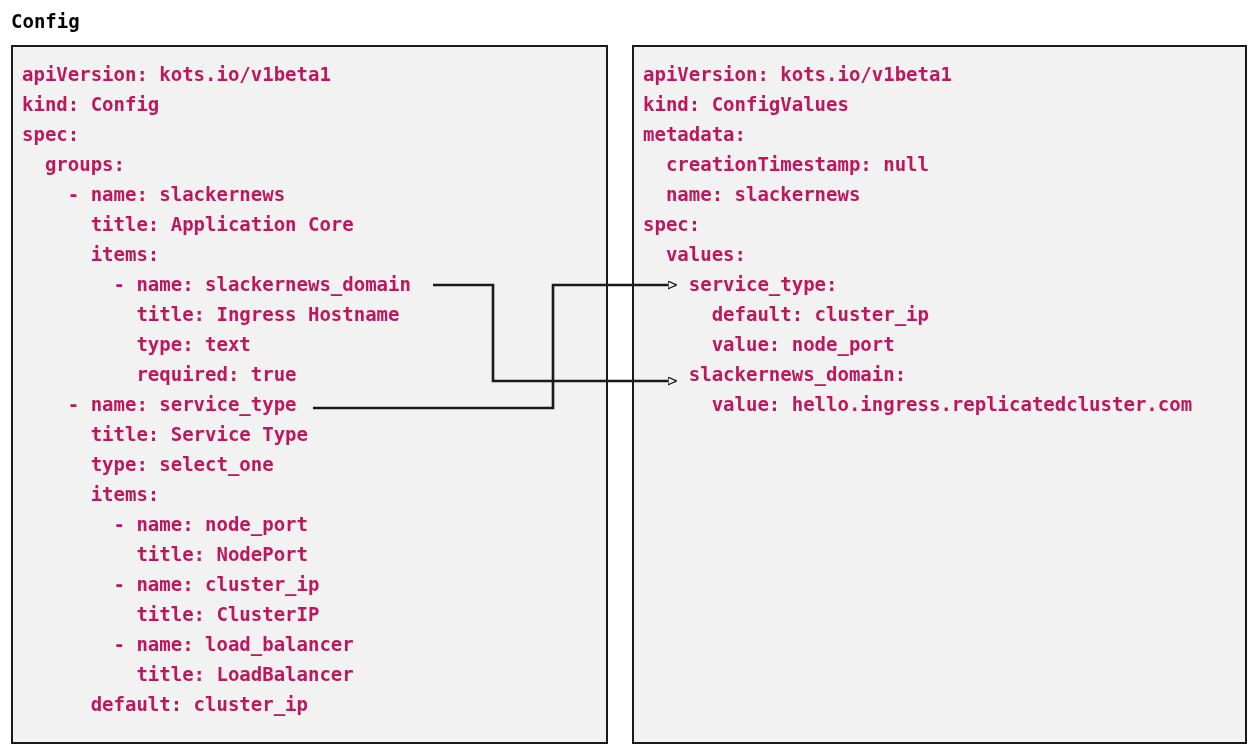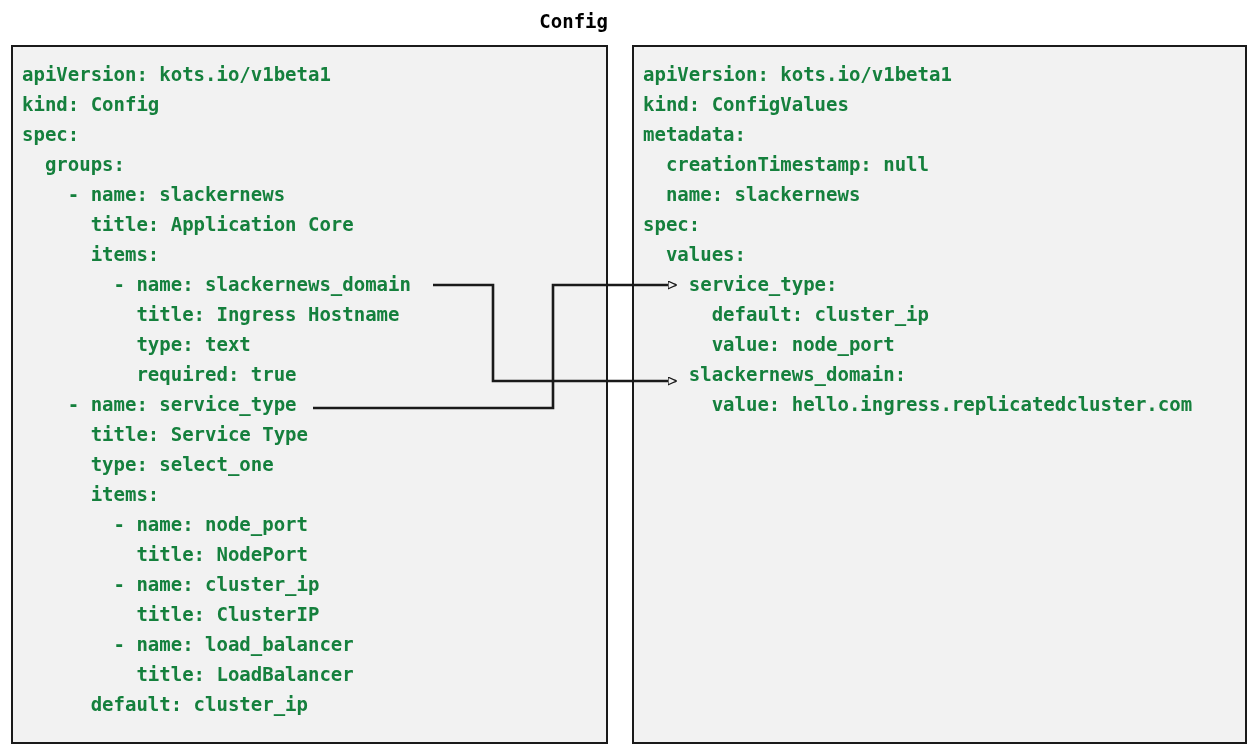--- a/index.html
+++ b/index.html
@@ -14,21 +14,21 @@
   }
   .stage { position: absolute; inset: 0; }
 
   .panel-title {
     position: absolute;
     font-family: "DejaVu Sans Mono", "Liberation Mono", monospace;
     font-weight: bold;
     font-size: 19px;
     line-height: 30px;
     color: #000000;
-    text-align: right;
+    text-align: left;
     white-space: pre;
     top: 6px;
   }
   #title-config   { left: 11px;  width: 597px; }
   #title-values   { left: 632px; width: 615px; }
 
   .panel {
     position: absolute;
     background: #f2f2f2;
     border: 2px solid #1a1a1a;
@@ -43,21 +43,21 @@
   .code {
     position: absolute;
     top: 12px;
     left: 9px;
     margin: 0;
     font-family: "DejaVu Sans Mono", "Liberation Mono", monospace;
     font-weight: bold;
     font-size: 19px;
     line-height: 30px;
     letter-spacing: 0px;
-    color: #15803d;
+    color: #be185d;
     white-space: pre;
     tab-size: 2;
   }
 
   .connectors {
     position: absolute;
     left: 0; top: 0;
     width: 1258px; height: 756px;
     pointer-events: none;
   }

